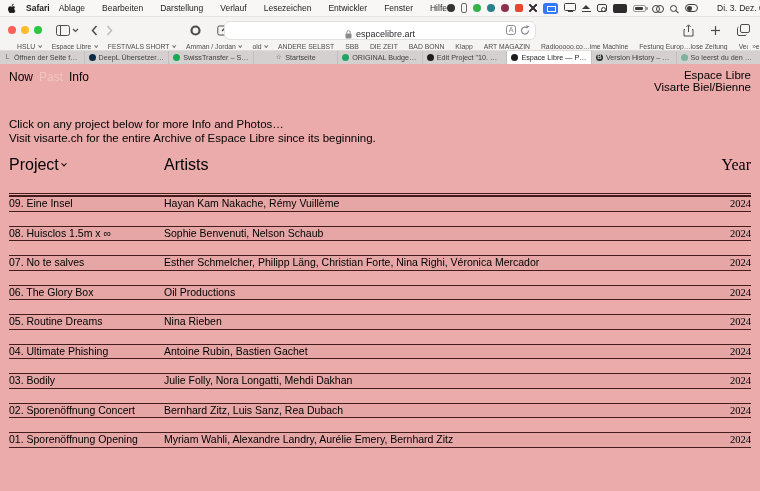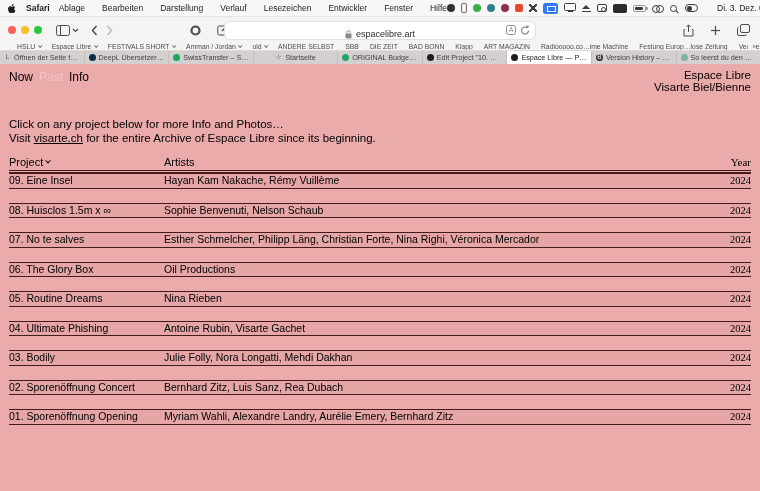--- a/index.html
+++ b/index.html
@@ -89,27 +89,27 @@
   .tab-label{overflow:hidden;text-overflow:ellipsis;white-space:nowrap;}
   .tab-ico{flex:0 0 auto;width:7px;height:7px;border-radius:50%;display:inline-flex;align-items:center;justify-content:center;
            font-size:6.5px;line-height:1;}
 
   
   .page{height:427px;background:var(--pink);position:relative;padding:6px 9px 0;color:#000;}
   .site-nav{display:flex;gap:6px;font-size:12px;}
   .site-nav .nav-link.active{color:var(--nav-active);}
   .site-title{position:absolute;top:5px;right:9px;text-align:right;font-size:11.5px;line-height:12px;}
   .intro{margin-top:34px;font-size:11.5px;line-height:13.5px;}
-  .intro a{color:#000;text-decoration:underline;cursor:pointer;}
+  .intro a{color:#000;cursor:pointer;}
   .ptable{margin-top:9px;font-size:10.5px;}
   .trow{display:flex;align-items:center;}
   .cell-project{width:155px;flex:0 0 auto;}
   .cell-artists{flex:1 1 auto;min-width:0;}
   .cell-year{width:60px;flex:0 0 auto;text-align:right;font-family:Liberation Serif, serif;}
-  .thead{padding:2px 0 2px;border-bottom:3px double var(--line);font-size:11px;}
+  .thead{padding:2px 0 19px;border-bottom:3px double var(--line);font-size:16px;}
   .thead .cell-project{display:flex;align-items:center;gap:3px;}
   .sort-chev{width:4px;height:4px;border-right:1px solid #000;border-bottom:1px solid #000;transform:rotate(45deg) translate(-1px,-1px);display:inline-block;}
   .prow{border-top:1px solid var(--line);border-bottom:1px solid var(--line);margin-bottom:14px;
         padding:1px 0;line-height:11.5px;background:rgba(0,0,0,0.025);cursor:pointer;}
 </style>
 </head>
 <body>
 
 <div class="screen">
 
@@ -383,21 +383,21 @@
             <span class="cell-artists">Oil Productions</span>
             <span class="cell-year">2024</span>
           </div>
           <div class="trow prow">
             <span class="cell-project">05. Routine Dreams</span>
             <span class="cell-artists">Nina Rieben</span>
             <span class="cell-year">2024</span>
           </div>
           <div class="trow prow">
             <span class="cell-project">04. Ultimate Phishing</span>
-            <span class="cell-artists">Antoine Rubin, Visarte Gachet</span>
+            <span class="cell-artists">Antoine Rubin, Bastien Gachet</span>
             <span class="cell-year">2024</span>
           </div>
           <div class="trow prow">
             <span class="cell-project">03. Bodily</span>
             <span class="cell-artists">Julie Folly, Nora Longatti, Mehdi Dakhan</span>
             <span class="cell-year">2024</span>
           </div>
           <div class="trow prow">
             <span class="cell-project">02. Sporenöffnung Concert</span>
             <span class="cell-artists">Bernhard Zitz, Luis Sanz, Rea Dubach</span>

